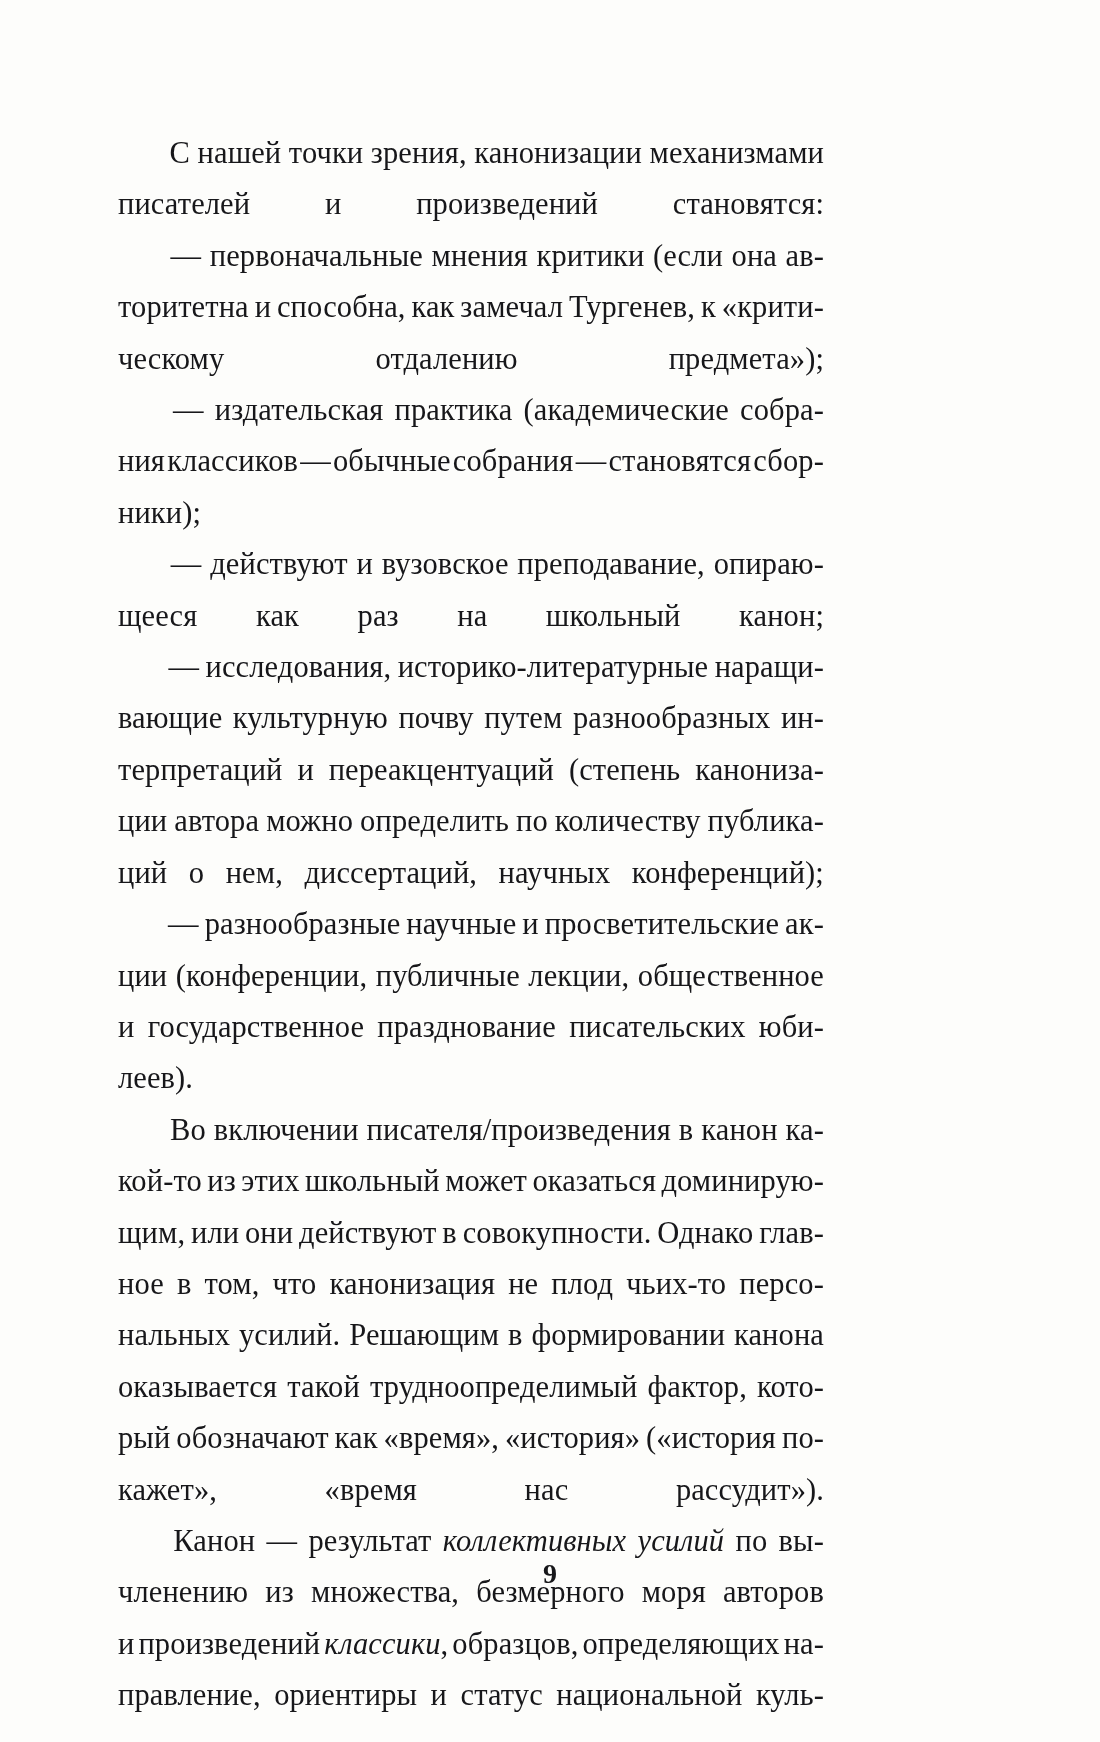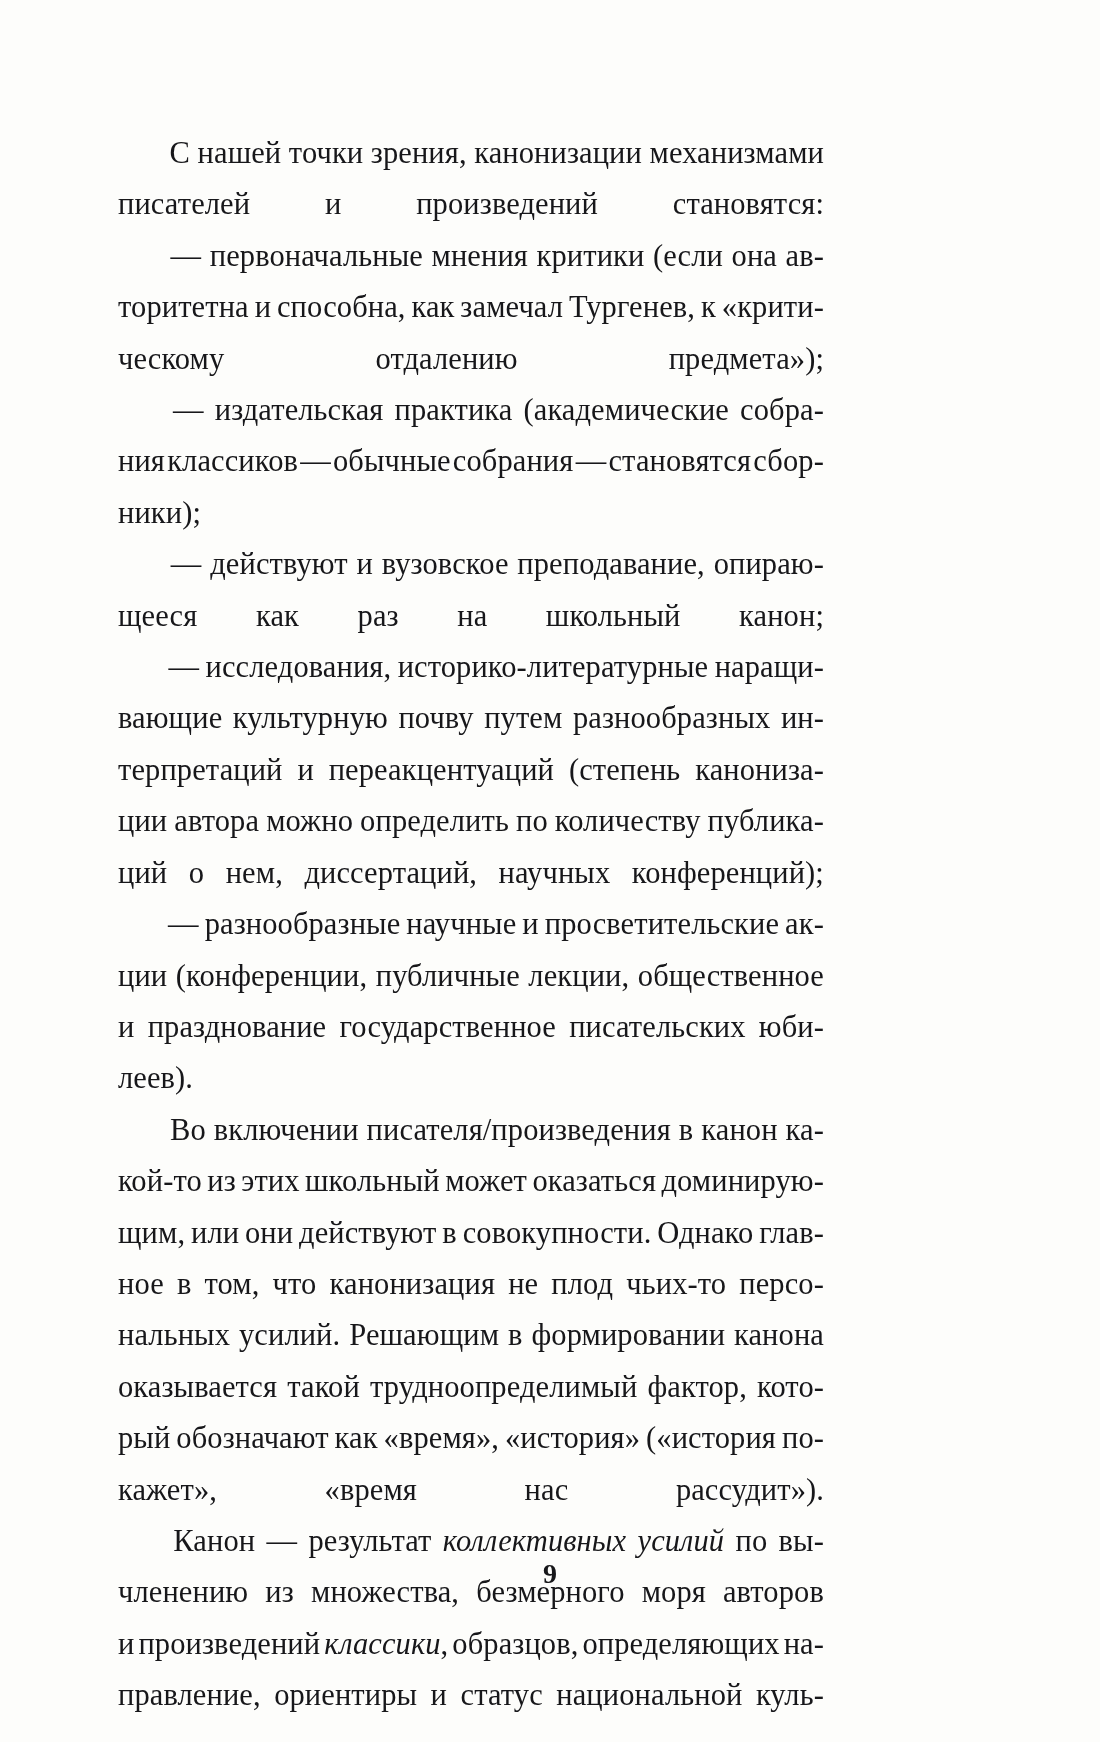--- a/index.html
+++ b/index.html
@@ -213,22 +213,22 @@
         </span>
         <span class="line">
           <span class="w">ции</span>
           <span class="w">(конференции,</span>
           <span class="w">публичные</span>
           <span class="w">лекции,</span>
           <span class="w">общественное</span>
         </span>
         <span class="line">
           <span class="w">и</span>
+          <span class="w">государственное</span>
           <span class="w">празднование</span>
-          <span class="w">государственное</span>
           <span class="w">писательских</span>
           <span class="w">юби-</span>
         </span>
         <span class="line last">
           <span class="w">леев).</span>
         </span>
       </p>
       <p class="para">
         <span class="line indent">
           <span class="w">Во</span>

